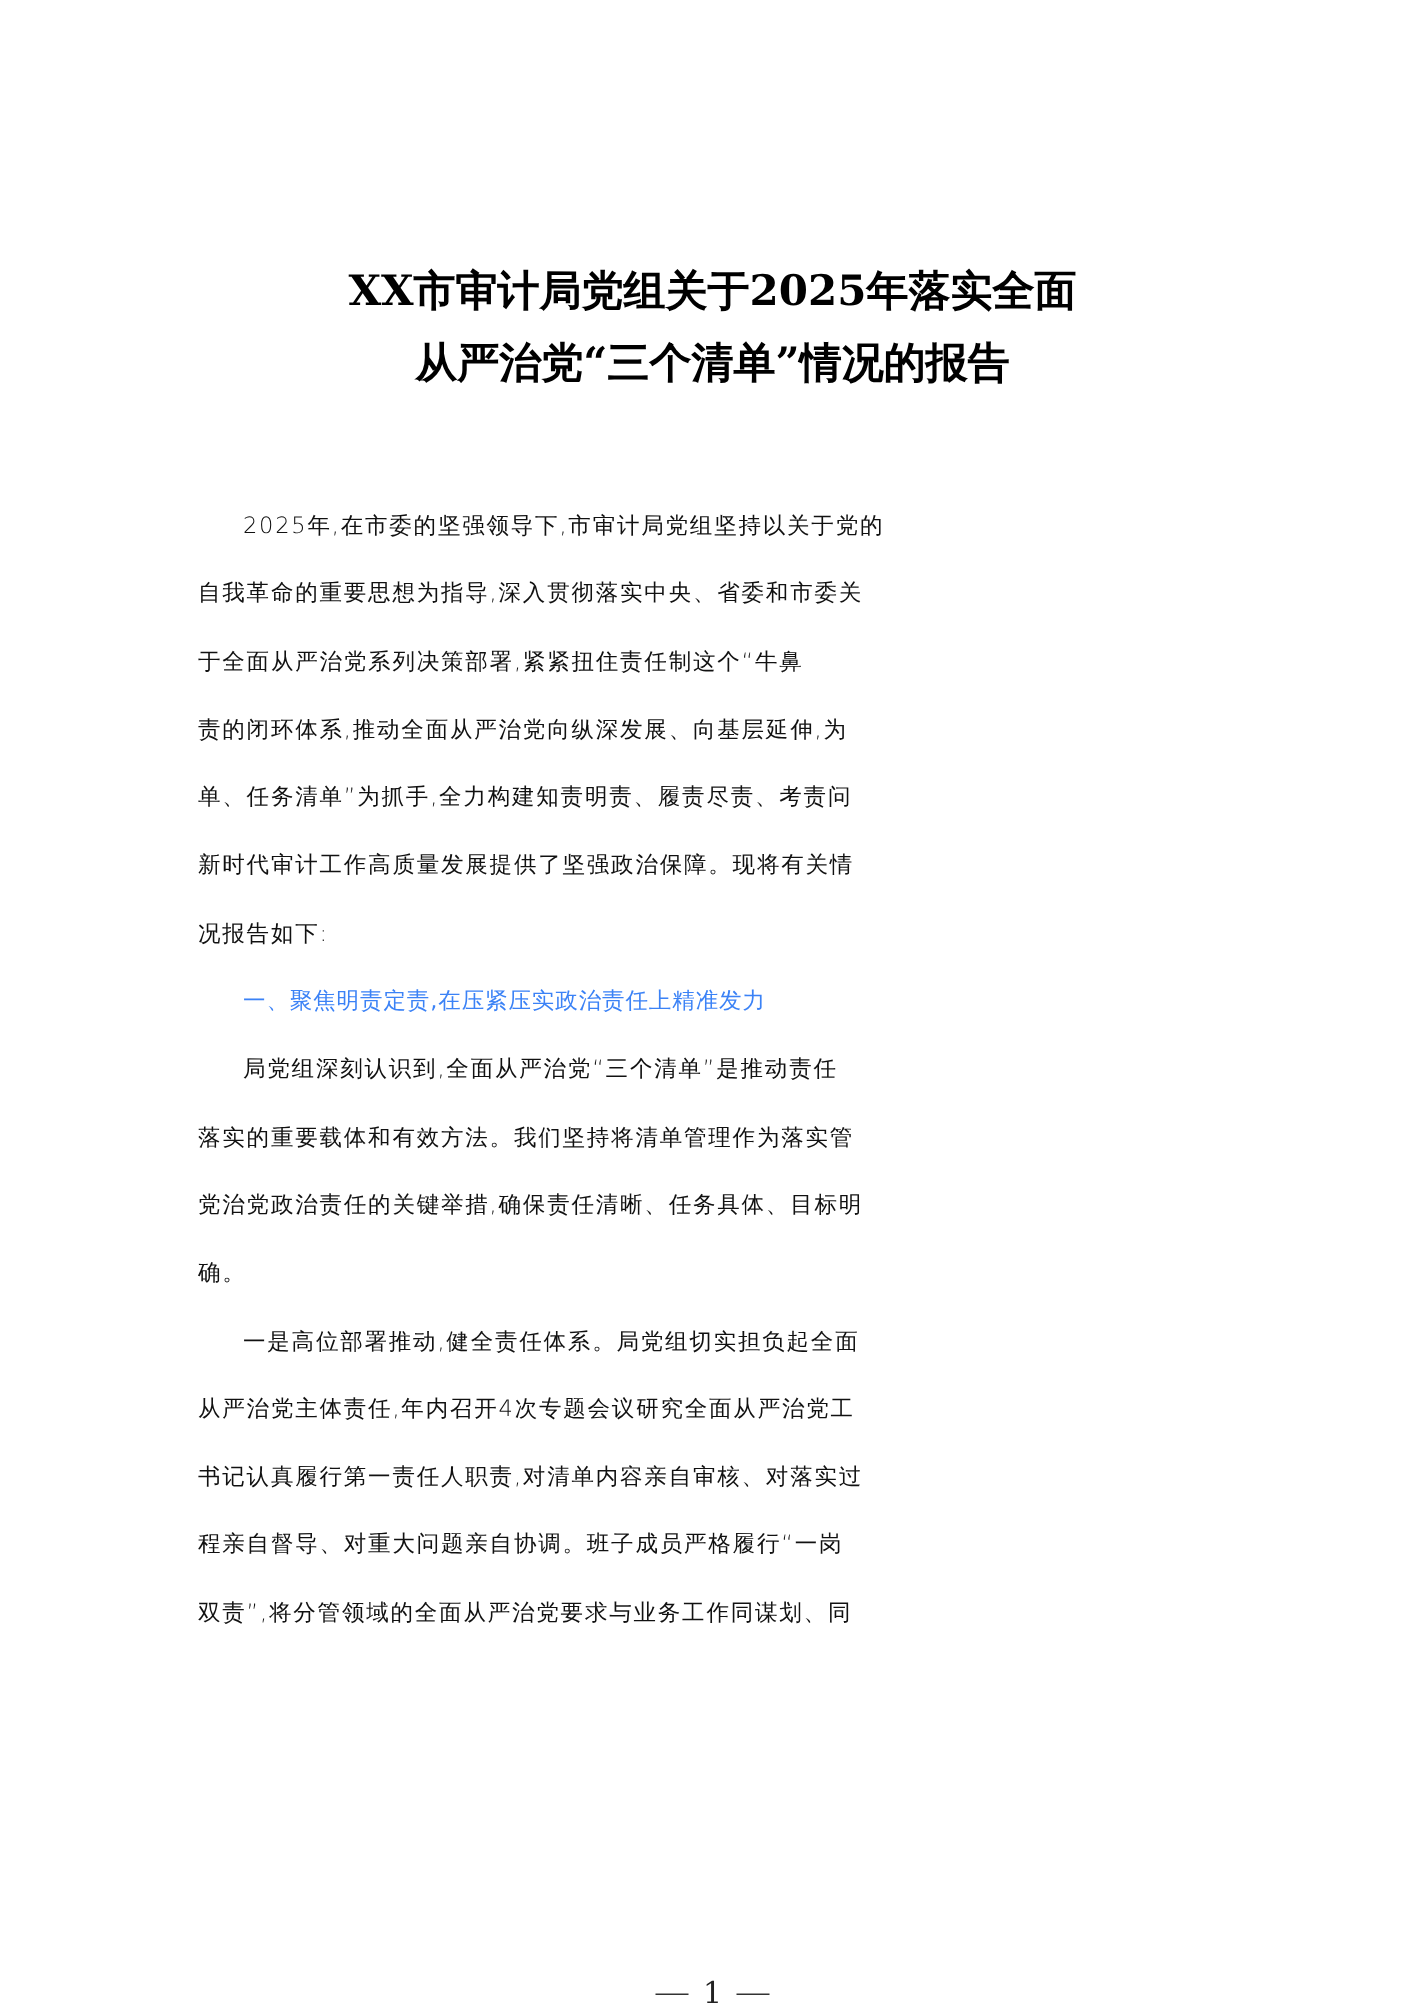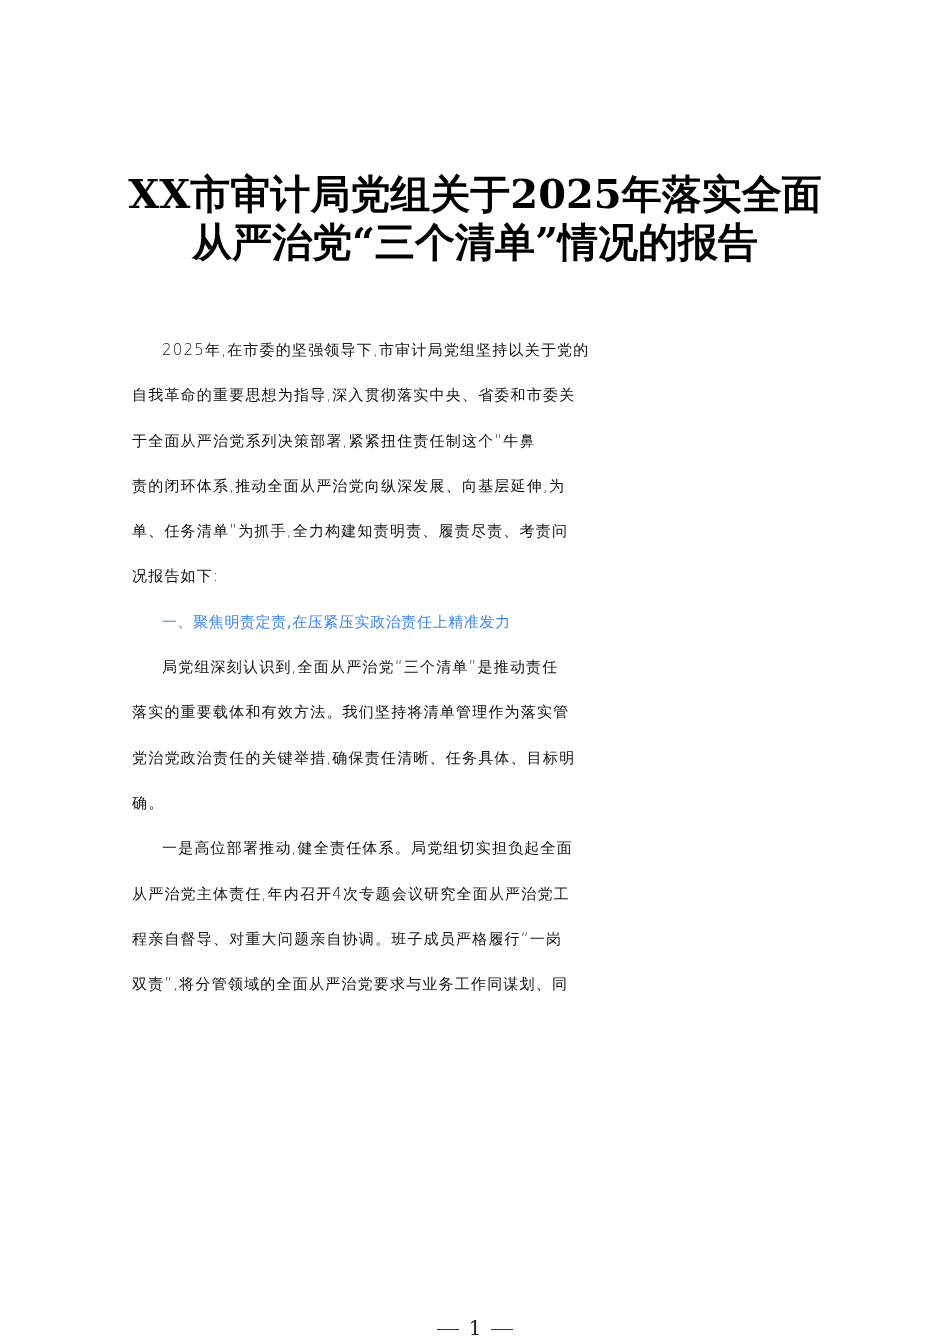--- a/index.html
+++ b/index.html
@@ -1,21 +1,21 @@
 <!DOCTYPE html>
 <html><head>
 <meta charset="utf-8">
 <style>
   html, body { margin: 0; padding: 0; background: #ffffff; }
   body { width: 950px; height: 1344px; position: relative; overflow: hidden;
          font-family: "DejaVu Serif", "Liberation Serif", serif; color: #000; }
   .page { position: absolute; left: 0; top: 0; width: 950px; height: 1344px; background: #fff; }
   .title { position: absolute; left: 100px; width: 750px; text-align: center;
            font-family: "DejaVu Serif", "Liberation Serif", serif; font-weight: bold;
-           font-size: 40px; line-height: 48px; white-space: nowrap; letter-spacing: 0px; }
+           font-size: 28px; line-height: 48px; white-space: nowrap; letter-spacing: 0px; }
   .title.l1 { top: 170px; }
   .title.l2 { top: 218px; text-align: center; }
   .body { position: absolute; left: 132px; top: 328px; width: 700px; }
   .line { height: 45.3px; line-height: 45.3px; font-size: 15px; white-space: nowrap;
           font-family: "DejaVu Sans", "Liberation Sans", sans-serif; font-weight: 300;
           letter-spacing: 1.2px; color: #111; }
   .line.indent { padding-left: 30px; }
   .line.heading { font-weight: normal; letter-spacing: 0.6px; padding-left: 30px; color: #3b82f6; }
   .footer { position: absolute; top: 1316px; left: 0; width: 950px; text-align: center;
             font-family: "DejaVu Serif", "Liberation Serif", serif; font-size: 20px; color: #222; }
@@ -28,28 +28,30 @@
 <div class="page">
   <div class="title l1">XX市审计局党组关于2025年落实全面</div>
   <div class="title l2">从严治党“三个清单”情况的报告</div>
 
   <div class="body">
     <div class="line indent">2025年,在市委的坚强领导下,市审计局党组坚持以关于党的</div>
     <div class="line">自我革命的重要思想为指导,深入贯彻落实中央、省委和市委关</div>
     <div class="line">于全面从严治党系列决策部署,紧紧扭住责任制这个“牛鼻</div>
     <div class="line">责的闭环体系,推动全面从严治党向纵深发展、向基层延伸,为</div>
     <div class="line">单、任务清单”为抓手,全力构建知责明责、履责尽责、考责问</div>
+    <div class="line">新时代审计工作高质量发展提供了坚强政治保障。现将有关情</div>
     <div class="line">况报告如下:</div>
     <div class="line heading">一、聚焦明责定责,在压紧压实政治责任上精准发力</div>
     <div class="line indent">局党组深刻认识到,全面从严治党“三个清单”是推动责任</div>
     <div class="line">落实的重要载体和有效方法。我们坚持将清单管理作为落实管</div>
     <div class="line">党治党政治责任的关键举措,确保责任清晰、任务具体、目标明</div>
     <div class="line">确。</div>
     <div class="line indent">一是高位部署推动,健全责任体系。局党组切实担负起全面</div>
     <div class="line">从严治党主体责任,年内召开4次专题会议研究全面从严治党工</div>
+    <div class="line">书记认真履行第一责任人职责,对清单内容亲自审核、对落实过</div>
     <div class="line">程亲自督导、对重大问题亲自协调。班子成员严格履行“一岗</div>
     <div class="line">双责”,将分管领域的全面从严治党要求与业务工作同谋划、同</div>
   </div>
 
   <div class="footer">
     <span class="dash"></span><span>1</span><span class="dash"></span>
   </div>
 </div>
 
 </body></html>

